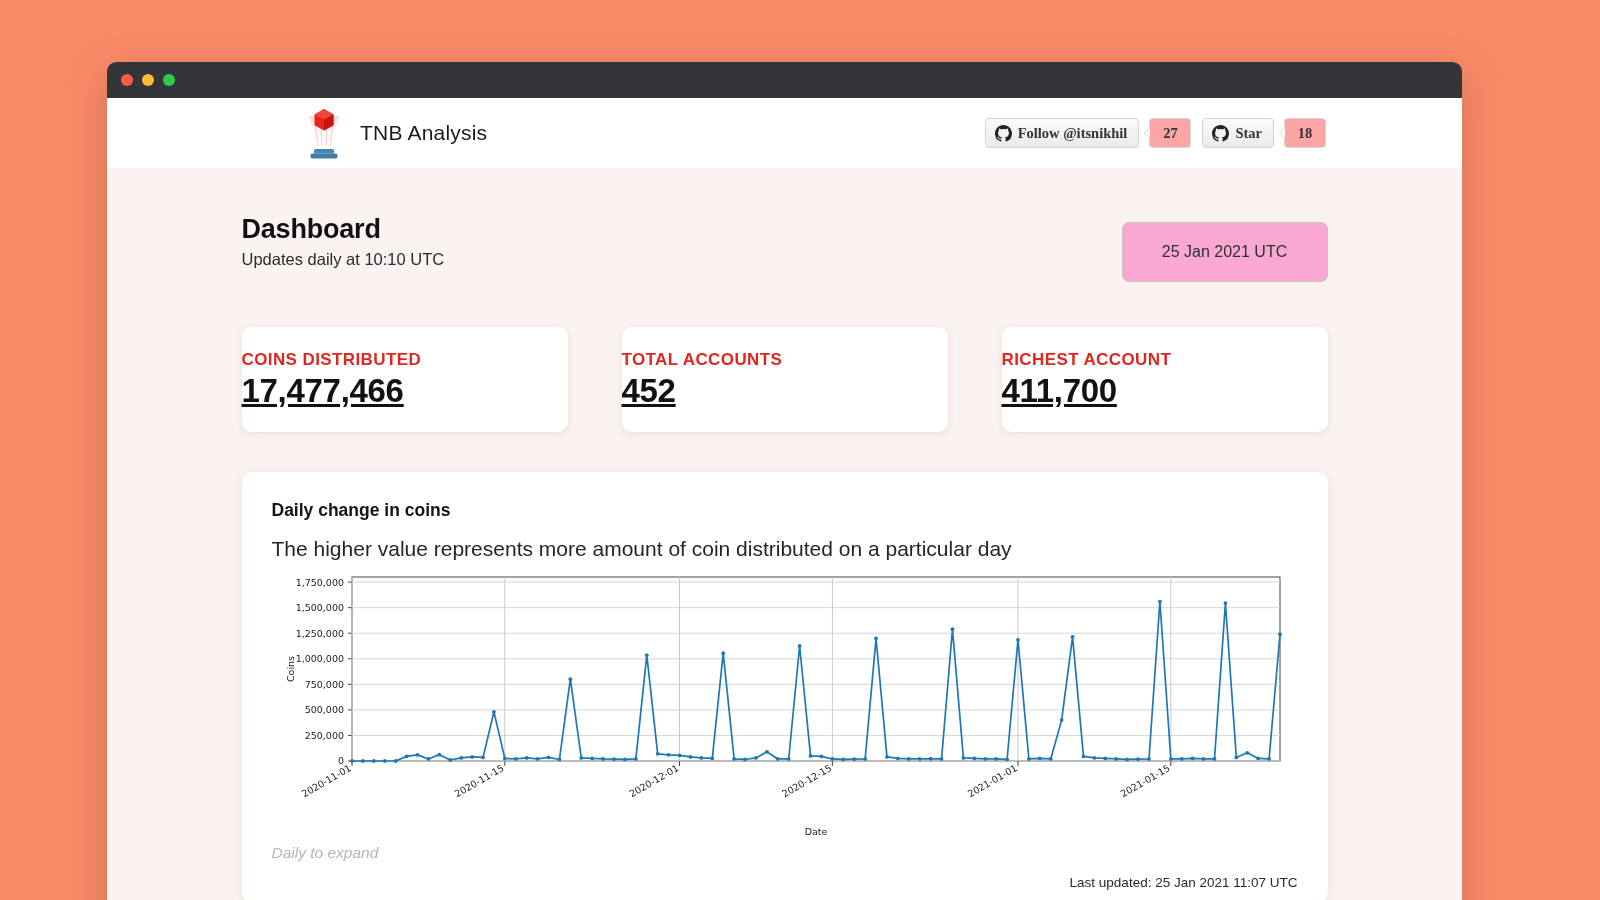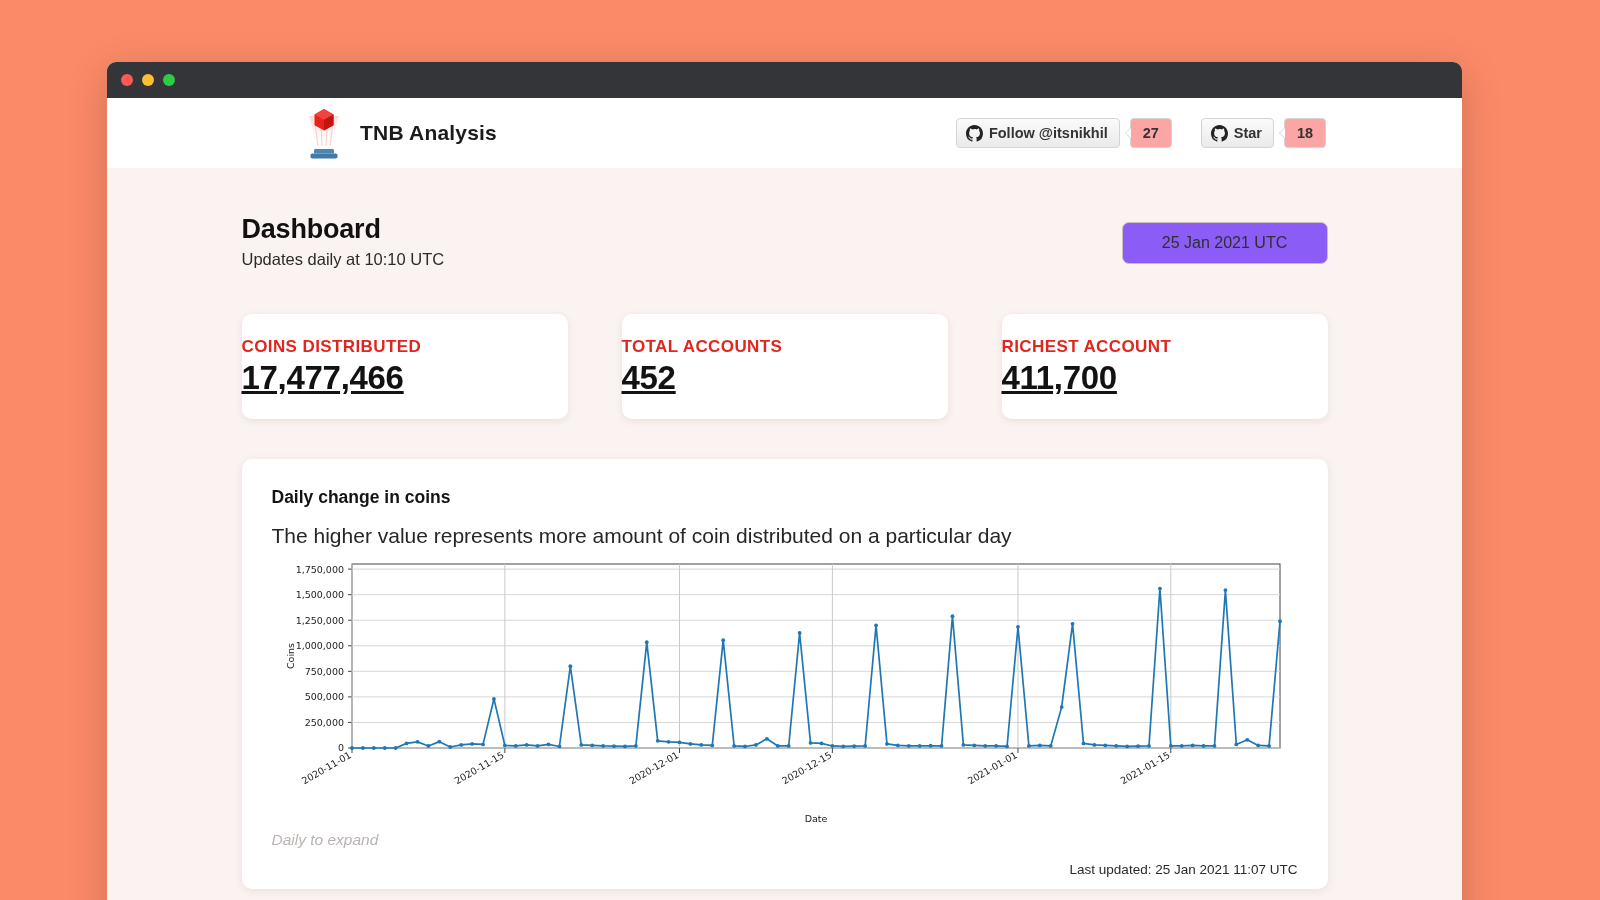--- a/index.html
+++ b/index.html
@@ -43,27 +43,28 @@
     align-items: center;
     padding: 0 24px 0 0;
     position: relative;
   }
   .brand {
     display: flex; align-items: center; gap: 14px;
     margin-left: 195px;
   }
   .brand-logo { width: 44px; height: 54px; display: block; }
   .brand-name {
-    font-size: 21px; font-weight: 700; color: #1b1b1b;
+    font-size: 21px; font-weight: 400; color: #1b1b1b;
     letter-spacing: .2px;
   }
   .gh-group {
     margin-left: auto;
-    display: flex; align-items: center; gap: 29px;
+    display: flex; align-items: center; gap: 11px;
     padding-right: 112px;
+    font-family: Liberation Serif, serif;
   }
   .gh-widget { display: flex; align-items: center; }
   .gh-btn {
     display: flex; align-items: center; gap: 6px;
     height: 30px;
     padding: 0 11px 0 9px;
     font-size: 14.5px; font-weight: 700; color: #333;
     background: linear-gradient(180deg,#fbfbfb 0%,#eaeaea 100%);
     border: 1px solid #d4d4d4;
     border-radius: 4px;
@@ -99,25 +100,25 @@
   }
   .container { width: 1086px; margin: 0 auto; }
 
   .page-head {
     display: flex; align-items: flex-start; justify-content: space-between;
   }
   .page-title { font-size: 27px; font-weight: 700; color: #111; letter-spacing: -.2px; }
   .page-sub   { font-size: 16.5px; color: #2b2b2b; margin-top: 5px; }
   .date-chip {
     margin-top: 8px;
-    height: 42px; min-width: 206px;
+    height: 60px; min-width: 206px;
     display: flex; align-items: center; justify-content: center;
     padding: 0 20px;
     font-size: 16px; color: #2f2f2f;
-    background: #8b5cf6;
+    background: #f9a8d4;
     border: 1px solid #c9c1bf;
     border-radius: 7px;
   }
 
   
   .stats {
     display: flex; gap: 54px;
     margin-top: 45px;
   }
   .stat-card {

